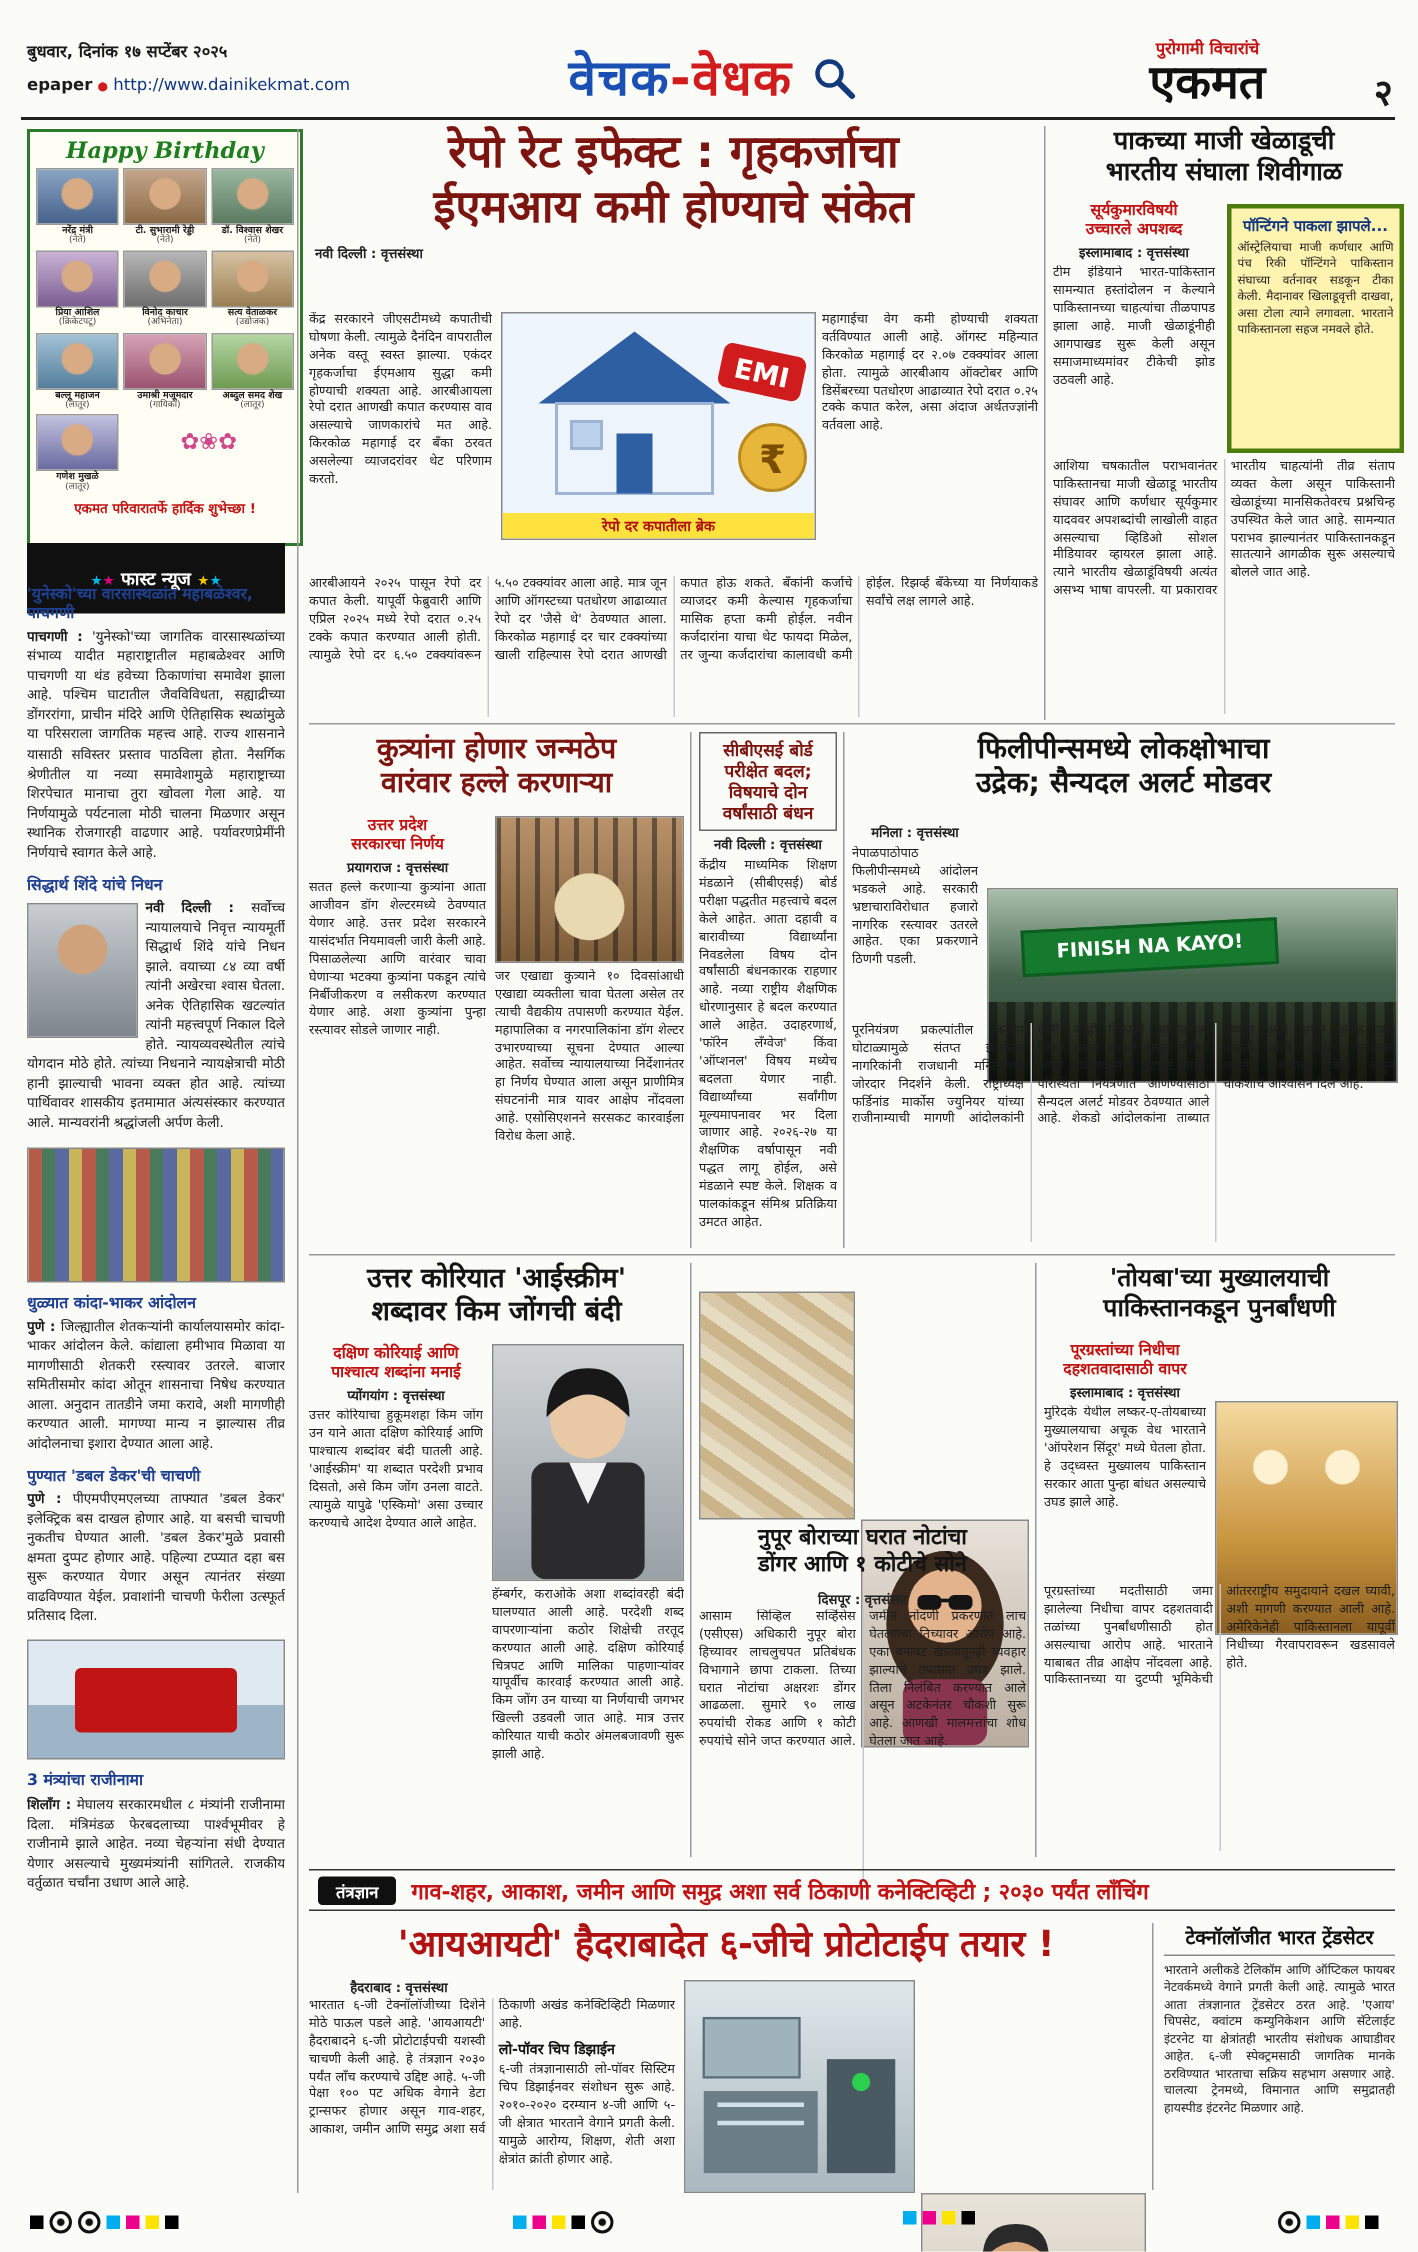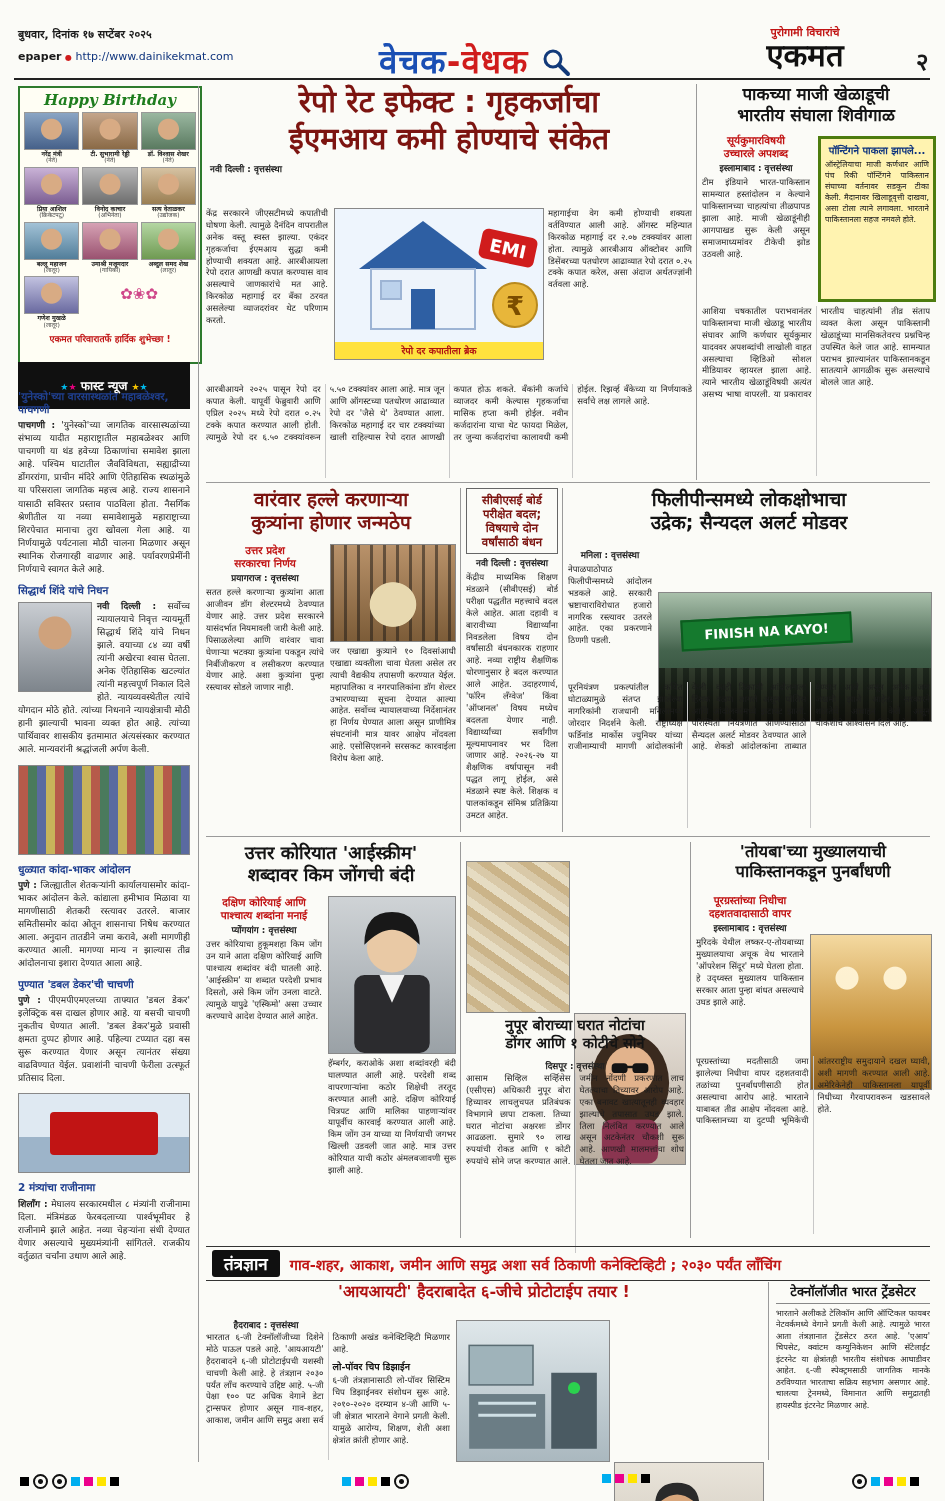--- a/index.html
+++ b/index.html
@@ -38,46 +38,46 @@
   .bwish{color:#c11414;font-weight:bold;font-size:9px;text-align:center;margin-top:4px;}
   .flowers{font-size:15px;color:#d0488a;text-align:center;line-height:36px;}
   
   .fnbar{background:#101010;color:#fff;font-weight:bold;font-size:12px;text-align:center;padding:15px 0;}
   .st-c{color:#00b7e8;font-size:9px;} .st-m{color:#e6007e;font-size:9px;} .st-y{color:#f5c400;font-size:9px;}
   .fn-head{font-size:10.5px;font-weight:bold;color:#1f3f8f;line-height:1.25;margin:8px 0 3px;}
   .fn-body{font-size:9px;line-height:1.45;text-align:justify;margin:0;}
   .fl{float:left;margin:2px 5px 2px 0;}
   
   .tech-band{border-top:1.5px solid #333;border-bottom:1.5px solid #333;display:flex;align-items:center;gap:10px;padding:3px 6px;}
-  .tech-label{background:#101010;color:#fff;font-weight:bold;font-size:17px;padding:2px 12px;border-radius:3px;}
+  .tech-label{background:#101010;color:#fff;font-weight:bold;font-size:11px;padding:2px 12px;border-radius:3px;}
   .tech-text{color:#c11414;font-weight:bold;font-size:14.5px;}
   .yellowbox{background:#fff3b0;border:3px solid #4d7c0f;padding:4px;}
   .yellowbox .yb-t{color:#10357e;font-weight:bold;font-size:10px;text-align:center;margin-bottom:2px;}
   .cbse-box{border:1.5px solid #666;padding:4px 2px;}
   .banner{position:absolute;left:8%;top:18%;width:60%;background:#157a2e;color:#fff;font-weight:bold;font-size:13px;text-align:center;padding:6px 2px;transform:rotate(-3deg);border:2px solid #0d5c20;}
   .crowdband{position:absolute;left:0;right:0;bottom:0;height:42%;background:repeating-linear-gradient(90deg,rgba(10,8,5,.55) 0 6px,rgba(40,30,20,.35) 6px 12px),linear-gradient(180deg,rgba(20,15,10,.2),rgba(10,8,6,.75));}
   .sq{display:inline-block;width:9px;height:9px;margin:0 2px;}
   .tgt{display:inline-block;width:11px;height:11px;border:2px solid #111;border-radius:50%;background:radial-gradient(circle,#111 0 2px,transparent 3px);margin:0 2px;}
   .regs{position:absolute;top:1474px;display:flex;align-items:center;}
-  .iit-hl{color:#b01212;font-weight:bold;font-size:16px;text-align:center;line-height:1.2;}
+  .iit-hl{color:#b01212;font-weight:bold;font-size:24px;text-align:center;line-height:1.2;}
   .iit-sub{font-weight:bold;font-size:9.5px;color:#111;margin:4px 0 2px;}
   .right-head{font-weight:bold;font-size:13px;text-align:center;color:#101010;border-bottom:1px solid #888;padding-bottom:3px;margin-bottom:4px;}
 </style>
 </head>
 <body>
 
 <div>
 
   <div class="abs dateline" style="left:18px;top:26px;width:280px;">बुधवार, दिनांक १७ सप्टेंबर २०२५</div>
   <div class="abs epaper" style="left:18px;top:50px;width:300px;font-size:11px;">
     <b>epaper</b>
     <span style="color:#d01c1c;font-size:8px;">●</span>
     <a href="#">http://www.dainikekmat.com</a>
   </div>
-  <div class="abs logo ctr" style="left:310px;top:28px;width:330px;margin-top:10px;">
+  <div class="abs logo ctr" style="left:310px;top:28px;width:330px;">
     <span class="l1">वेचक</span><span class="l2">-</span><span class="l2">वेधक</span>
     <svg width="30" height="30" viewBox="0 0 30 30" style="vertical-align:-4px;">
       <circle cx="12" cy="12" r="8" fill="none" stroke="#123a7a" stroke-width="3"></circle>
       <line x1="18" y1="18" x2="27" y2="27" stroke="#123a7a" stroke-width="4" stroke-linecap="round"></line>
     </svg>
   </div>
   <div class="abs brandbox" style="left:700px;top:24px;width:210px;height:54px;">
     <div class="tg">पुरोगामी विचारांचे</div>
     <div class="br">एकमत</div>
   </div>
@@ -165,21 +165,21 @@
       <p class="fn-body"><b>पुणे :</b> <span>जिल्ह्यातील शेतकऱ्यांनी कार्यालयासमोर कांदा-भाकर आंदोलन केले. कांद्याला हमीभाव मिळावा या मागणीसाठी शेतकरी रस्त्यावर उतरले. बाजार समितीसमोर कांदा ओतून शासनाचा निषेध करण्यात आला. अनुदान तातडीने जमा करावे, अशी मागणीही करण्यात आली. मागण्या मान्य न झाल्यास तीव्र आंदोलनाचा इशारा देण्यात आला आहे.</span></p>
     </div>
     <div>
       <div class="fn-head">पुण्यात 'डबल डेकर'ची चाचणी</div>
       <p class="fn-body"><b>पुणे :</b> <span>पीएमपीएमएलच्या ताफ्यात 'डबल डेकर' इलेक्ट्रिक बस दाखल होणार आहे. या बसची चाचणी नुकतीच घेण्यात आली. 'डबल डेकर'मुळे प्रवासी क्षमता दुप्पट होणार आहे. पहिल्या टप्प्यात दहा बस सुरू करण्यात येणार असून त्यानंतर संख्या वाढविण्यात येईल. प्रवाशांनी चाचणी फेरीला उत्स्फूर्त प्रतिसाद दिला.</span></p>
     </div>
     <div class="ph" style="width:170px;height:78px;margin-top:8px;background:linear-gradient(180deg,#dfe9f2 0 55%,#9db4c9 55% 100%);">
       <div style="position:absolute;left:18%;top:22%;width:64%;height:56%;background:#c11414;border-radius:4px;"></div>
     </div>
     <div>
-      <div class="fn-head">2 मंत्र्यांचा राजीनामा</div>
+      <div class="fn-head">3 मंत्र्यांचा राजीनामा</div>
       <p class="fn-body"><b>शिलाँग :</b> <span>मेघालय सरकारमधील ८ मंत्र्यांनी राजीनामा दिला. मंत्रिमंडळ फेरबदलाच्या पार्श्वभूमीवर हे राजीनामे झाले आहेत. नव्या चेहऱ्यांना संधी देण्यात येणार असल्याचे मुख्यमंत्र्यांनी सांगितले. राजकीय वर्तुळात चर्चांना उधाण आले आहे.</span></p>
     </div>
   </div>
 
   <div class="vline" style="left:198px;top:86px;height:1376px;"></div>
 
   <div class="abs" style="left:206px;top:84px;width:486px;height:396px;">
     <div class="hl1" style="font-size:30px;">
       <div>रेपो रेट इफेक्ट : गृहकर्जाचा</div>
       <div>ईएमआय कमी होण्याचे संकेत</div>
@@ -224,22 +224,22 @@
       <div class="yb-t">पॉन्टिंगने पाकला झापले...</div>
       <div class="bt" style="font-size:7.9px;height:126px;">ऑस्ट्रेलियाचा माजी कर्णधार आणि पंच रिकी पॉन्टिंगने पाकिस्तान संघाच्या वर्तनावर सडकून टीका केली. मैदानावर खिलाडूवृत्ती दाखवा, असा टोला त्याने लगावला. भारताने पाकिस्तानला सहज नमवले होते.</div>
     </div>
     <div class="bt c2 abs" style="left:0;top:222px;width:228px;height:170px;">आशिया चषकातील पराभवानंतर पाकिस्तानचा माजी खेळाडू भारतीय संघावर आणि कर्णधार सूर्यकुमार यादववर अपशब्दांची लाखोली वाहत असल्याचा व्हिडिओ सोशल मीडियावर व्हायरल झाला आहे. त्याने भारतीय खेळाडूंविषयी अत्यंत असभ्य भाषा वापरली. या प्रकारावर भारतीय चाहत्यांनी तीव्र संताप व्यक्त केला असून पाकिस्तानी खेळाडूंच्या मानसिकतेवरच प्रश्नचिन्ह उपस्थित केले जात आहे. सामन्यात पराभव झाल्यानंतर पाकिस्तानकडून सातत्याने आगळीक सुरू असल्याचे बोलले जात आहे.</div>
   </div>
 
   <div class="hline" style="left:206px;top:482px;width:724px;"></div>
 
   <div class="abs" style="left:206px;top:488px;width:250px;height:344px;">
     <div class="hl1" style="font-size:19px;">
+      <div>कुत्र्यांना होणार जन्मठेप</div>
       <div>वारंवार हल्ले करणाऱ्या</div>
-      <div>कुत्र्यांना होणार जन्मठेप</div>
     </div>
     <div class="abs" style="left:0;top:56px;width:118px;">
       <div class="sub-red">
         <div>उत्तर प्रदेश</div>
         <div>सरकारचा निर्णय</div>
       </div>
       <div class="byline">प्रयागराज : वृत्तसंस्था</div>
       <div class="bt" style="height:220px;">सतत हल्ले करणाऱ्या कुत्र्यांना आता आजीवन डॉग शेल्टरमध्ये ठेवण्यात येणार आहे. उत्तर प्रदेश सरकारने यासंदर्भात नियमावली जारी केली आहे. पिसाळलेल्या आणि वारंवार चावा घेणाऱ्या भटक्या कुत्र्यांना पकडून त्यांचे निर्बीजीकरण व लसीकरण करण्यात येणार आहे. अशा कुत्र्यांना पुन्हा रस्त्यावर सोडले जाणार नाही.</div>
     </div>
     <div class="abs" style="left:124px;top:56px;width:126px;">

